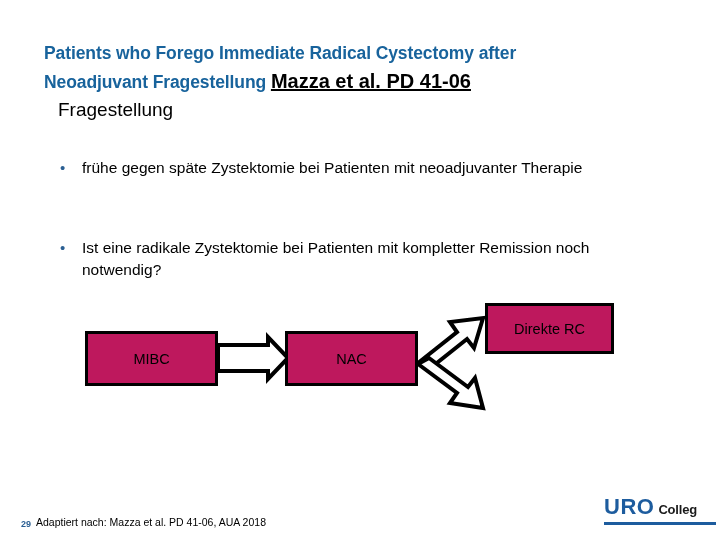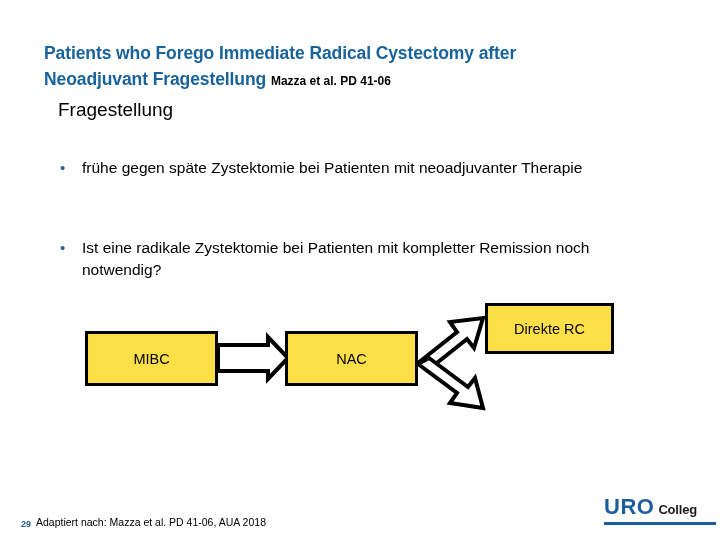--- a/index.html
+++ b/index.html
@@ -25,24 +25,25 @@
     left: 44px;
     top: 16px;
     width: 600px;
     font-size: 17.5px;
     font-weight: bold;
     line-height: 1.45;
     color: #18639c;
     letter-spacing: -0.1px;
   }
   #title-block .subref {
-    font-size: 12px;
+    font-size: 20px;
     font-weight: bold;
     color: #000000;
     letter-spacing: 0;
+    text-decoration: underline;
   }
 
   
   #section-heading {
     position: absolute;
     left: 58px;
     top: 99px;
     font-size: 19px;
     color: #000000;
     font-weight: normal;
@@ -87,21 +88,21 @@
     box-sizing: border-box;
     border: 3px solid #000000;
     display: flex;
     align-items: center;
     justify-content: center;
     font-size: 14.5px;
     color: #000000;
     text-align: center;
   }
   .node.rect {
-    background: #fde047;
+    background: #be185d;
   }
   .node.ellipse {
     background: #ffbb00;
     border-radius: 50%;
   }
   #node-mibc   { left: 85px;  top: 331px; width: 133px; height: 55px; }
   #node-nac    { left: 285px; top: 331px; width: 133px; height: 55px; }
   #node-direct { left: 485px; top: 303px; width: 129px; height: 51px; }
   #node-later  { left: 486px; top: 377px; width: 129px; height: 45px; }
 

